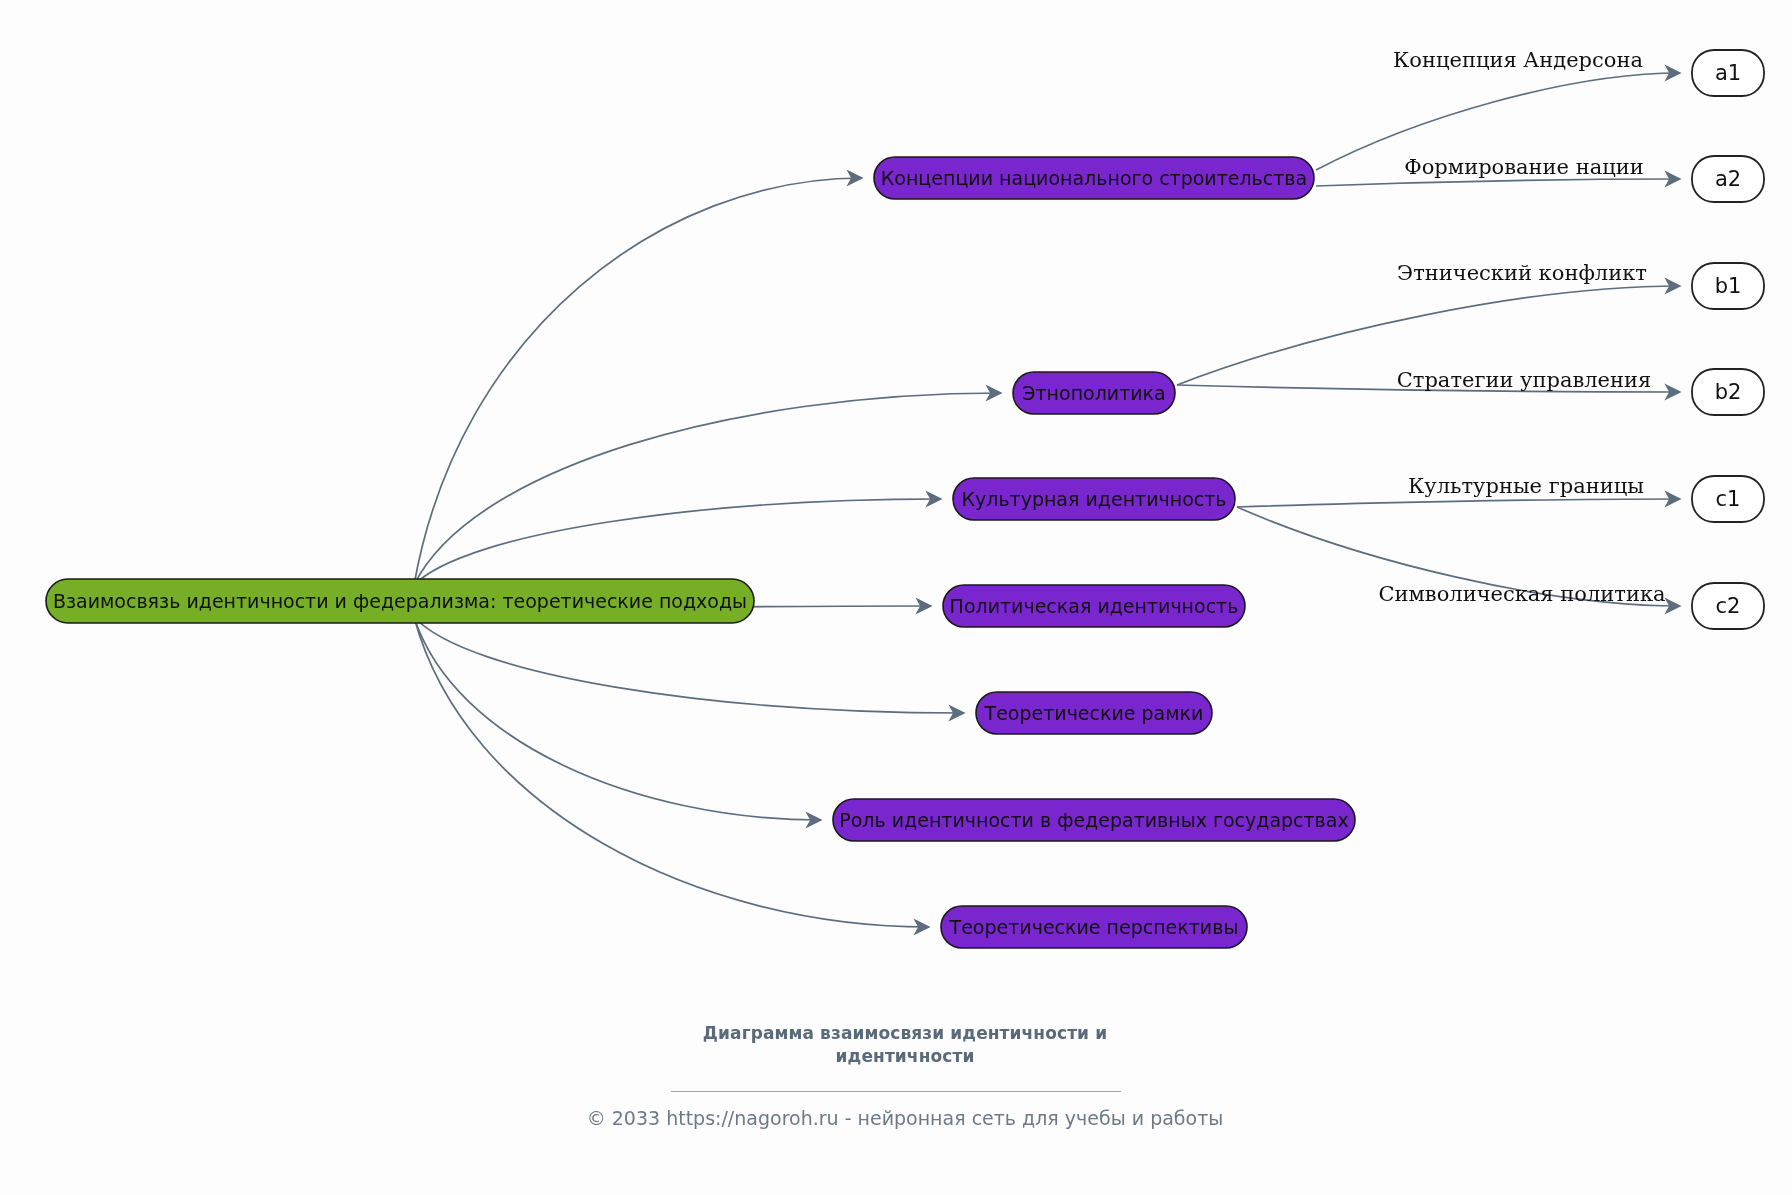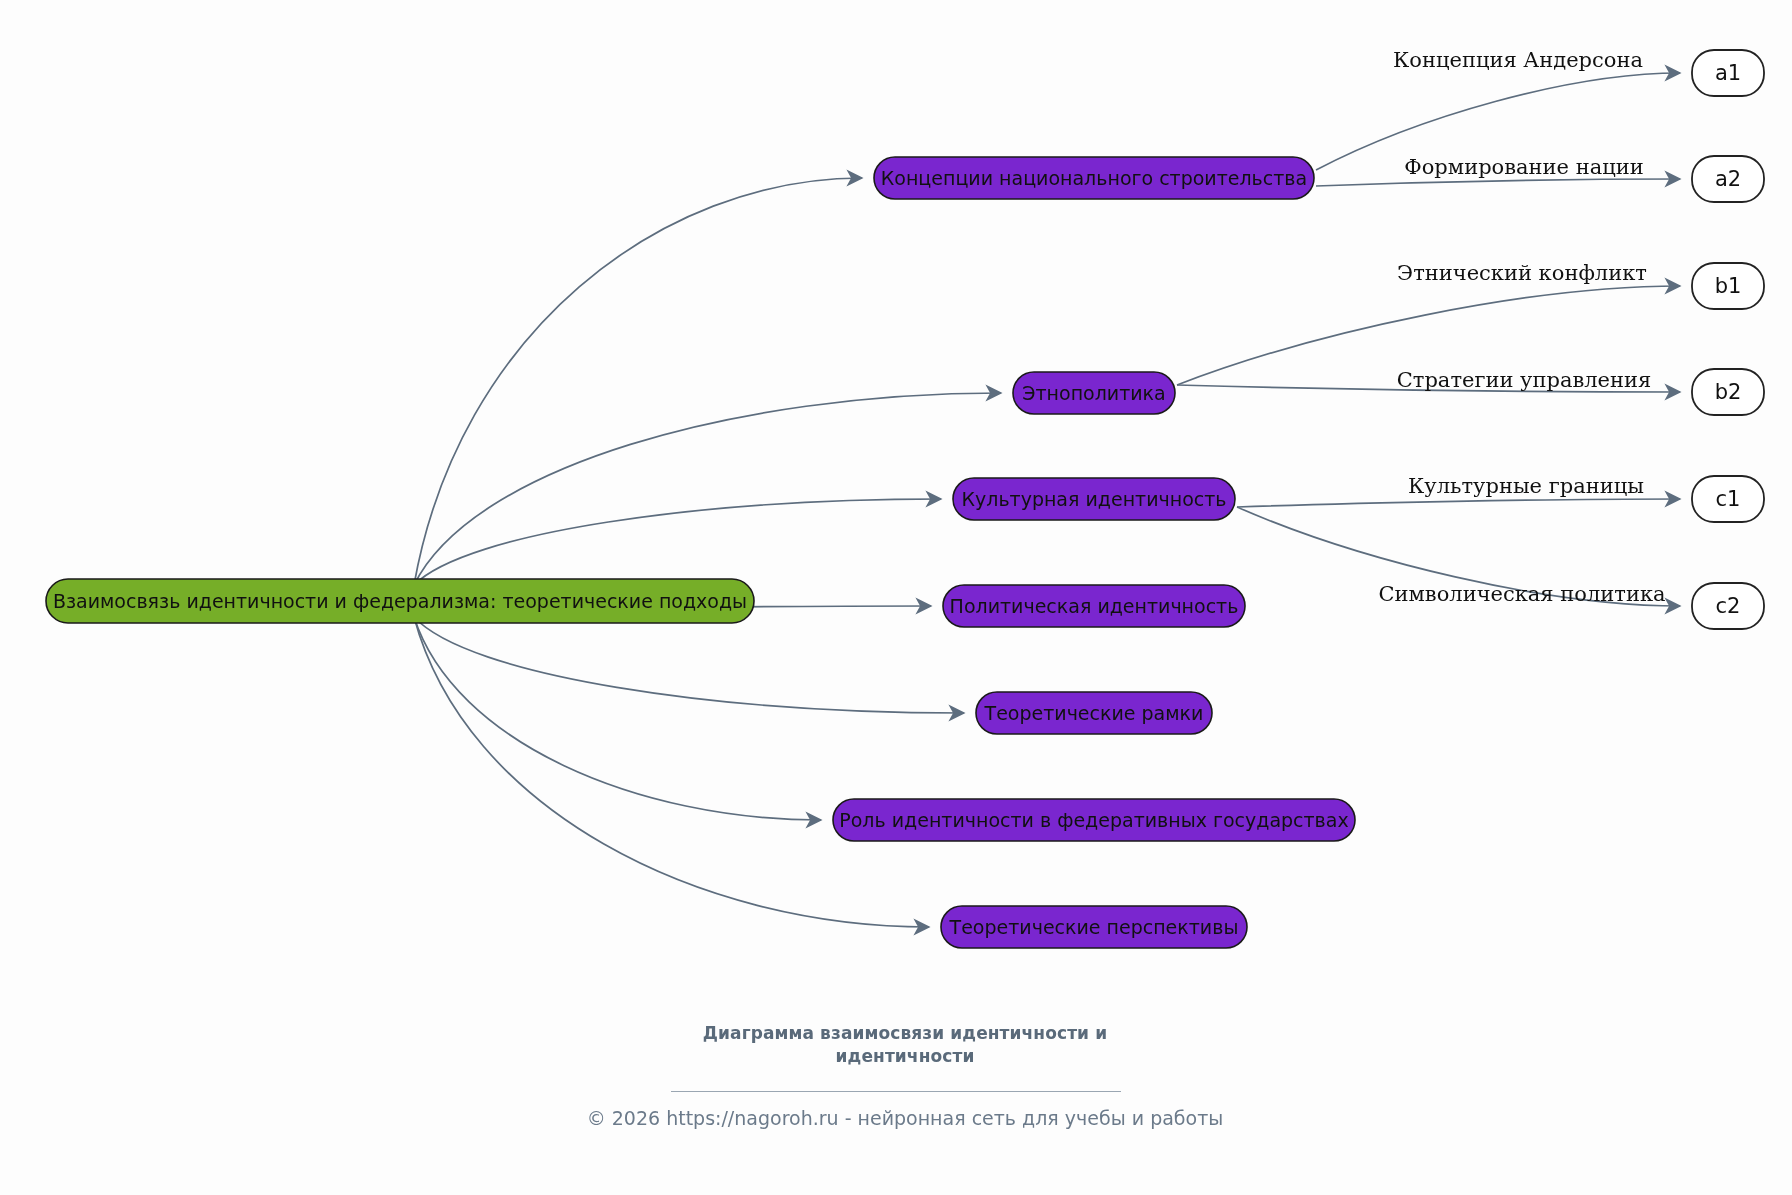--- a/index.html
+++ b/index.html
@@ -152,15 +152,15 @@
         <text x="1526" y="487" class="edge-label">Культурные границы</text>
         <text x="1522" y="595" class="edge-label">Символическая политика</text>
       </g>
   </svg>
 
   <div class="footer footer-title">
     <span class="footer-title-line">Диаграмма взаимосвязи идентичности и</span>
     <span class="footer-title-line">идентичности</span>
   </div>
   <div class="footer-rule"></div>
-  <div class="footer footer-credit">© 2026 https://nagoroh.ru - нейронная сеть для учебы и работы</div>
+  <div class="footer footer-credit">© 2033 https://nagoroh.ru - нейронная сеть для учебы и работы</div>
 
 </div>
 
 </body></html>

